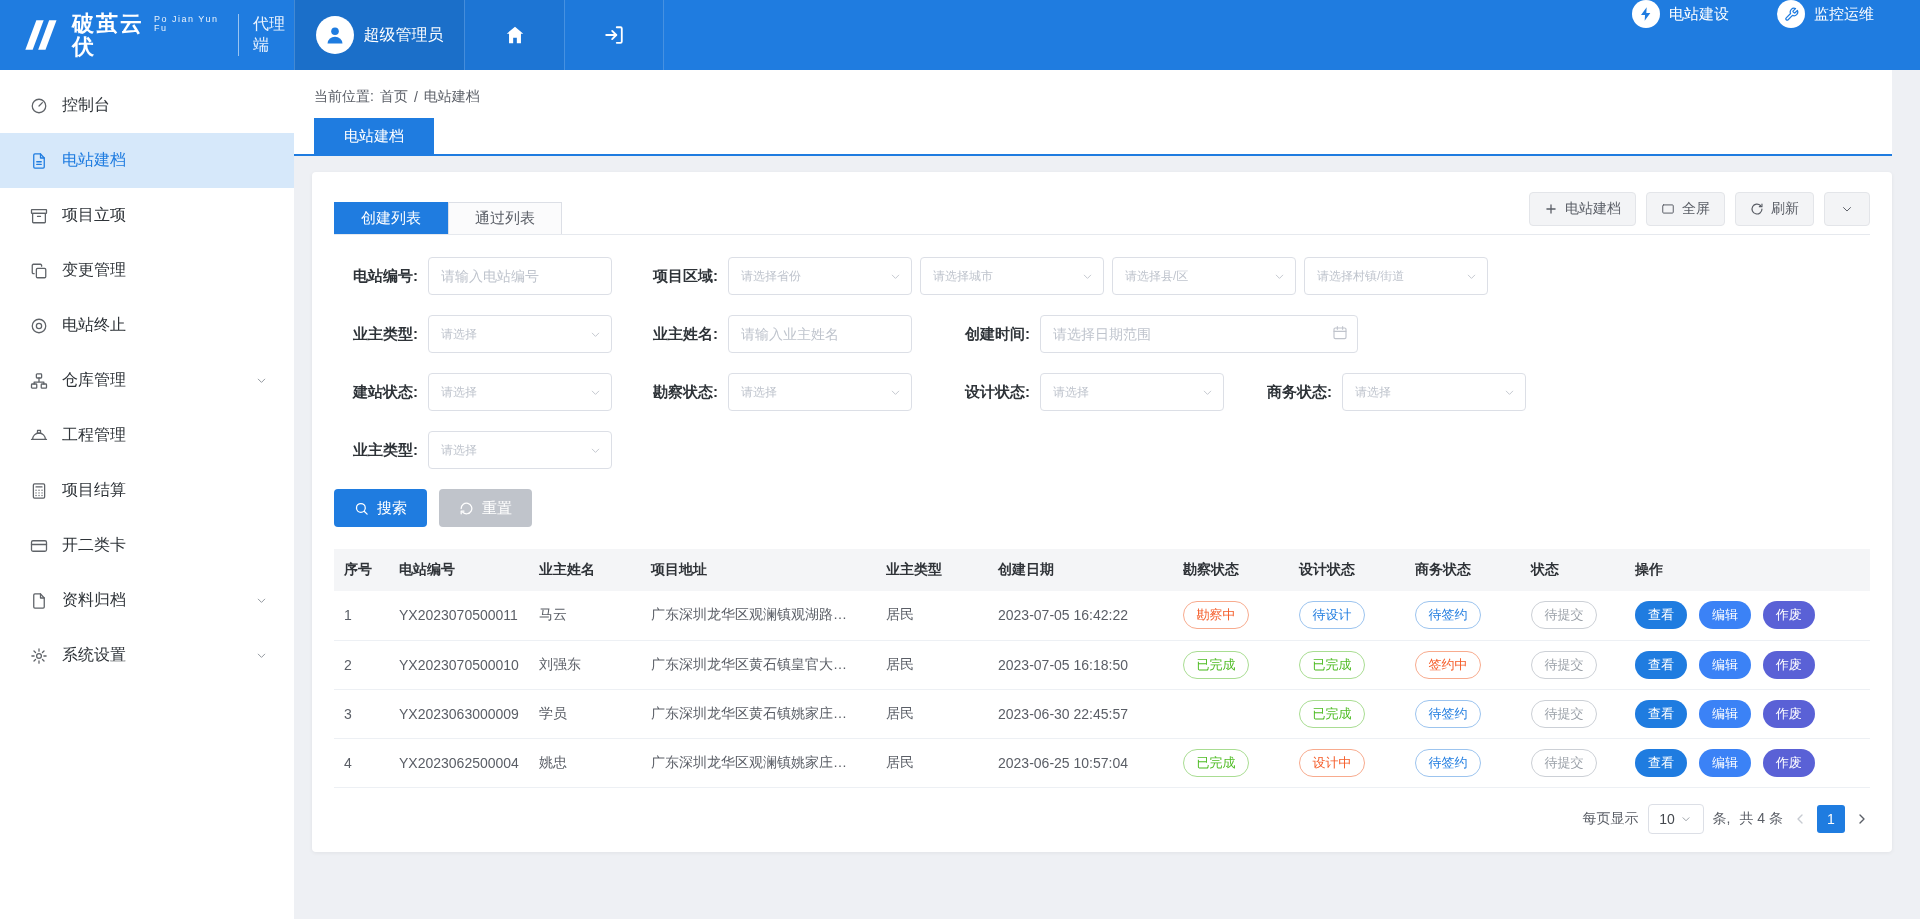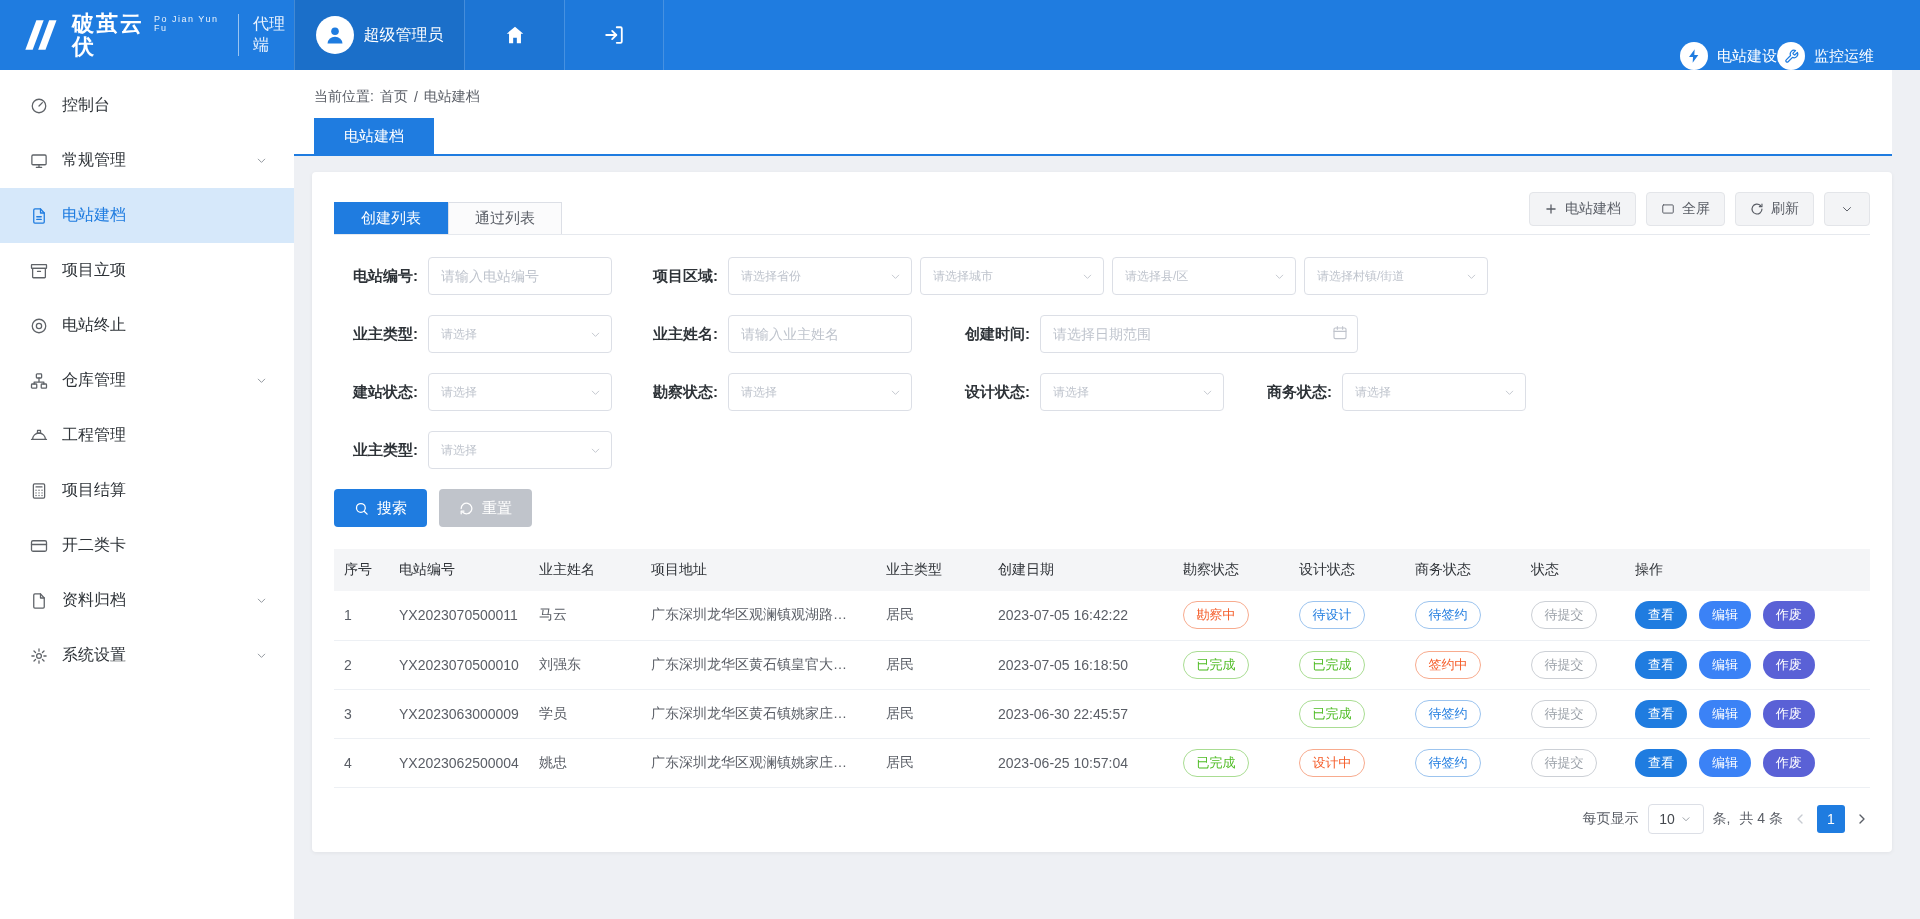--- a/index.html
+++ b/index.html
@@ -13,21 +13,21 @@
   .brand-text{display:flex;flex-direction:row;line-height:1.05}
   .brand-title{font-size:22px;font-weight:bold;letter-spacing:2px}
   .brand-sub{font-size:9px;letter-spacing:1.5px;opacity:.9;margin-top:3px}
   .brand-edition{margin-left:14px;padding-left:14px;border-left:1px solid rgba(255,255,255,.55);font-size:16px;color:#eaf3fe}
   .tb-block{display:flex;align-items:center;justify-content:center;gap:10px;border-left:1px solid rgba(255,255,255,.18);cursor:pointer}
   .tb-user{width:170px;background:rgba(0,0,0,.10)}
   .tb-home{width:100px;background:rgba(0,0,0,.05)}
   .tb-logout{width:100px;background:rgba(0,0,0,.02);border-right:1px solid rgba(255,255,255,.18)}
   .avatar{width:38px;height:38px;border-radius:50%;background:#fff;display:flex;align-items:center;justify-content:center}
   .tb-user-name{font-size:16px}
-  .tb-right{margin-left:auto;display:flex;align-items:flex-end;padding-right:46px}
+  .tb-right{margin-left:auto;display:flex;align-items:flex-start;gap:48px;padding-right:46px}
   .tb-link{display:flex;align-items:center;gap:9px;cursor:pointer}
   .tb-link-label{font-size:15px}
   .circle-ic{width:28px;height:28px;background:#fff;border-radius:50%;display:flex;align-items:center;justify-content:center;color:#1f7ce0}
   
   .shell{display:flex;flex:1;overflow:hidden}
   .sidebar{width:294px;background:#fff;flex:0 0 auto;padding-top:8px}
   .side-item{height:55px;display:flex;align-items:center;padding-left:30px;font-size:16px;color:#2e3338;cursor:pointer}
   .side-item .s-ic{width:18px;height:18px;margin-right:14px;color:#5f6368;display:flex;align-items:center}
   .side-item .chev{margin-left:auto;margin-right:26px;color:#8a9097;display:flex}
   .side-item.active{background:#d6e8fa;color:#1f7ce0}
@@ -63,21 +63,21 @@
   .f-date-wrap{position:relative}
   .f-date{width:318px;padding-right:36px}
   .cal-ic{position:absolute;right:10px;top:10px;color:#c0c4cc;display:flex}
   
   .btn-row{display:flex;gap:12px;margin:4px 0 22px}
   .btn{height:38px;padding:0 20px;border:none;border-radius:4px;display:inline-flex;align-items:center;gap:8px;font-size:15px;color:#fff;cursor:pointer;font-family:inherit}
   .btn-search{background:#1f7ce0}
   .btn-reset{background:#c0c4cb}
   
   table{width:100%;border-collapse:collapse}
-  thead th{background:#f4f5f7;height:42px;font-size:14px;color:#2f3338;font-weight:normal;text-align:left;padding:0 10px;white-space:nowrap}
+  thead th{background:#f4f5f7;height:42px;font-size:14px;color:#2f3338;font-weight:bold;text-align:left;padding:0 10px;white-space:nowrap}
   tbody td{height:49px;border-bottom:1px solid #edf0f4;padding:0 10px;font-size:14px;color:#5a5e66;white-space:nowrap}
   .badge{display:inline-block;min-width:66px;text-align:center;padding:4px 12px;border-radius:14px;font-size:13px;border:1px solid}
   .b-blue{color:#1f7ce0;border-color:#9cc4ef}
   .b-green{color:#4fbc24;border-color:#a9dd92}
   .b-orange{color:#f55b27;border-color:#f8ab8e}
   .b-gray{color:#9aa0a8;border-color:#ccd0d6}
   .act{display:inline-block;padding:5px 13px;border-radius:14px;color:#fff;font-size:13px;margin-right:8px;border:none;cursor:pointer;font-family:inherit}
   .act-view{background:#1f7ce0}
   .act-edit{background:#3b82f6}
   .act-void{background:#5a61d6}
@@ -159,53 +159,48 @@
     <div class="sidebar">
       <div class="side-item">
         <span class="s-ic">
             <svg class="ic" viewBox="0 0 24 24" width="18" height="18">
               <circle cx="12" cy="12" r="9"></circle>
               <path d="M12 12l4.5-4.5"></path>
             </svg>
           </span>
         <span>控制台</span>
       </div>
-      <div class="side-item">
-        <span class="s-ic">
-            <svg class="ic" viewBox="0 0 24 24" width="18" height="18">
-              <rect x="2.5" y="4" width="19" height="13" rx="1.5"></rect>
-              <path d="M8.5 20.5h7M12 17v3.5"></path>
-            </svg>
-          </span>
-        <span>常规管理</span>
-        <span class="chev">
-            <svg class="ic" viewBox="0 0 24 24" width="13" height="13">
-              <path d="M6 9.5l6 6 6-6"></path>
-            </svg>
-          </span>
-      </div>
       <div class="side-item active">
         <span class="s-ic">
             <svg class="ic" viewBox="0 0 24 24" width="18" height="18">
               <path d="M14 2.5H6.5A1.5 1.5 0 0 0 5 4v16a1.5 1.5 0 0 0 1.5 1.5h11A1.5 1.5 0 0 0 19 20V8z"></path>
               <path d="M14 2.5V8h5"></path>
               <path d="M9 13h6M9 16.5h6"></path>
             </svg>
           </span>
         <span>电站建档</span>
       </div>
       <div class="side-item">
         <span class="s-ic">
             <svg class="ic" viewBox="0 0 24 24" width="18" height="18">
               <path d="M3.5 8.5h17V20a1 1 0 0 1-1 1h-15a1 1 0 0 1-1-1z"></path>
               <rect x="2" y="3.5" width="20" height="5" rx="0.5"></rect>
               <path d="M10 12.5h4"></path>
             </svg>
           </span>
         <span>项目立项</span>
+      </div>
+      <div class="side-item">
+        <span class="s-ic">
+            <svg class="ic" viewBox="0 0 24 24" width="18" height="18">
+              <rect x="8.5" y="8.5" width="12.5" height="12.5" rx="1.5"></rect>
+              <path d="M5.5 15.5h-1A1.5 1.5 0 0 1 3 14V4.5A1.5 1.5 0 0 1 4.5 3H14a1.5 1.5 0 0 1 1.5 1.5v1"></path>
+            </svg>
+          </span>
+        <span>变更管理</span>
       </div>
       <div class="side-item">
         <span class="s-ic">
             <svg class="ic" viewBox="0 0 24 24" width="18" height="18">
               <circle cx="12" cy="12" r="9"></circle>
               <circle cx="12" cy="12" r="3.5"></circle>
             </svg>
           </span>
         <span>电站终止</span>
       </div>

